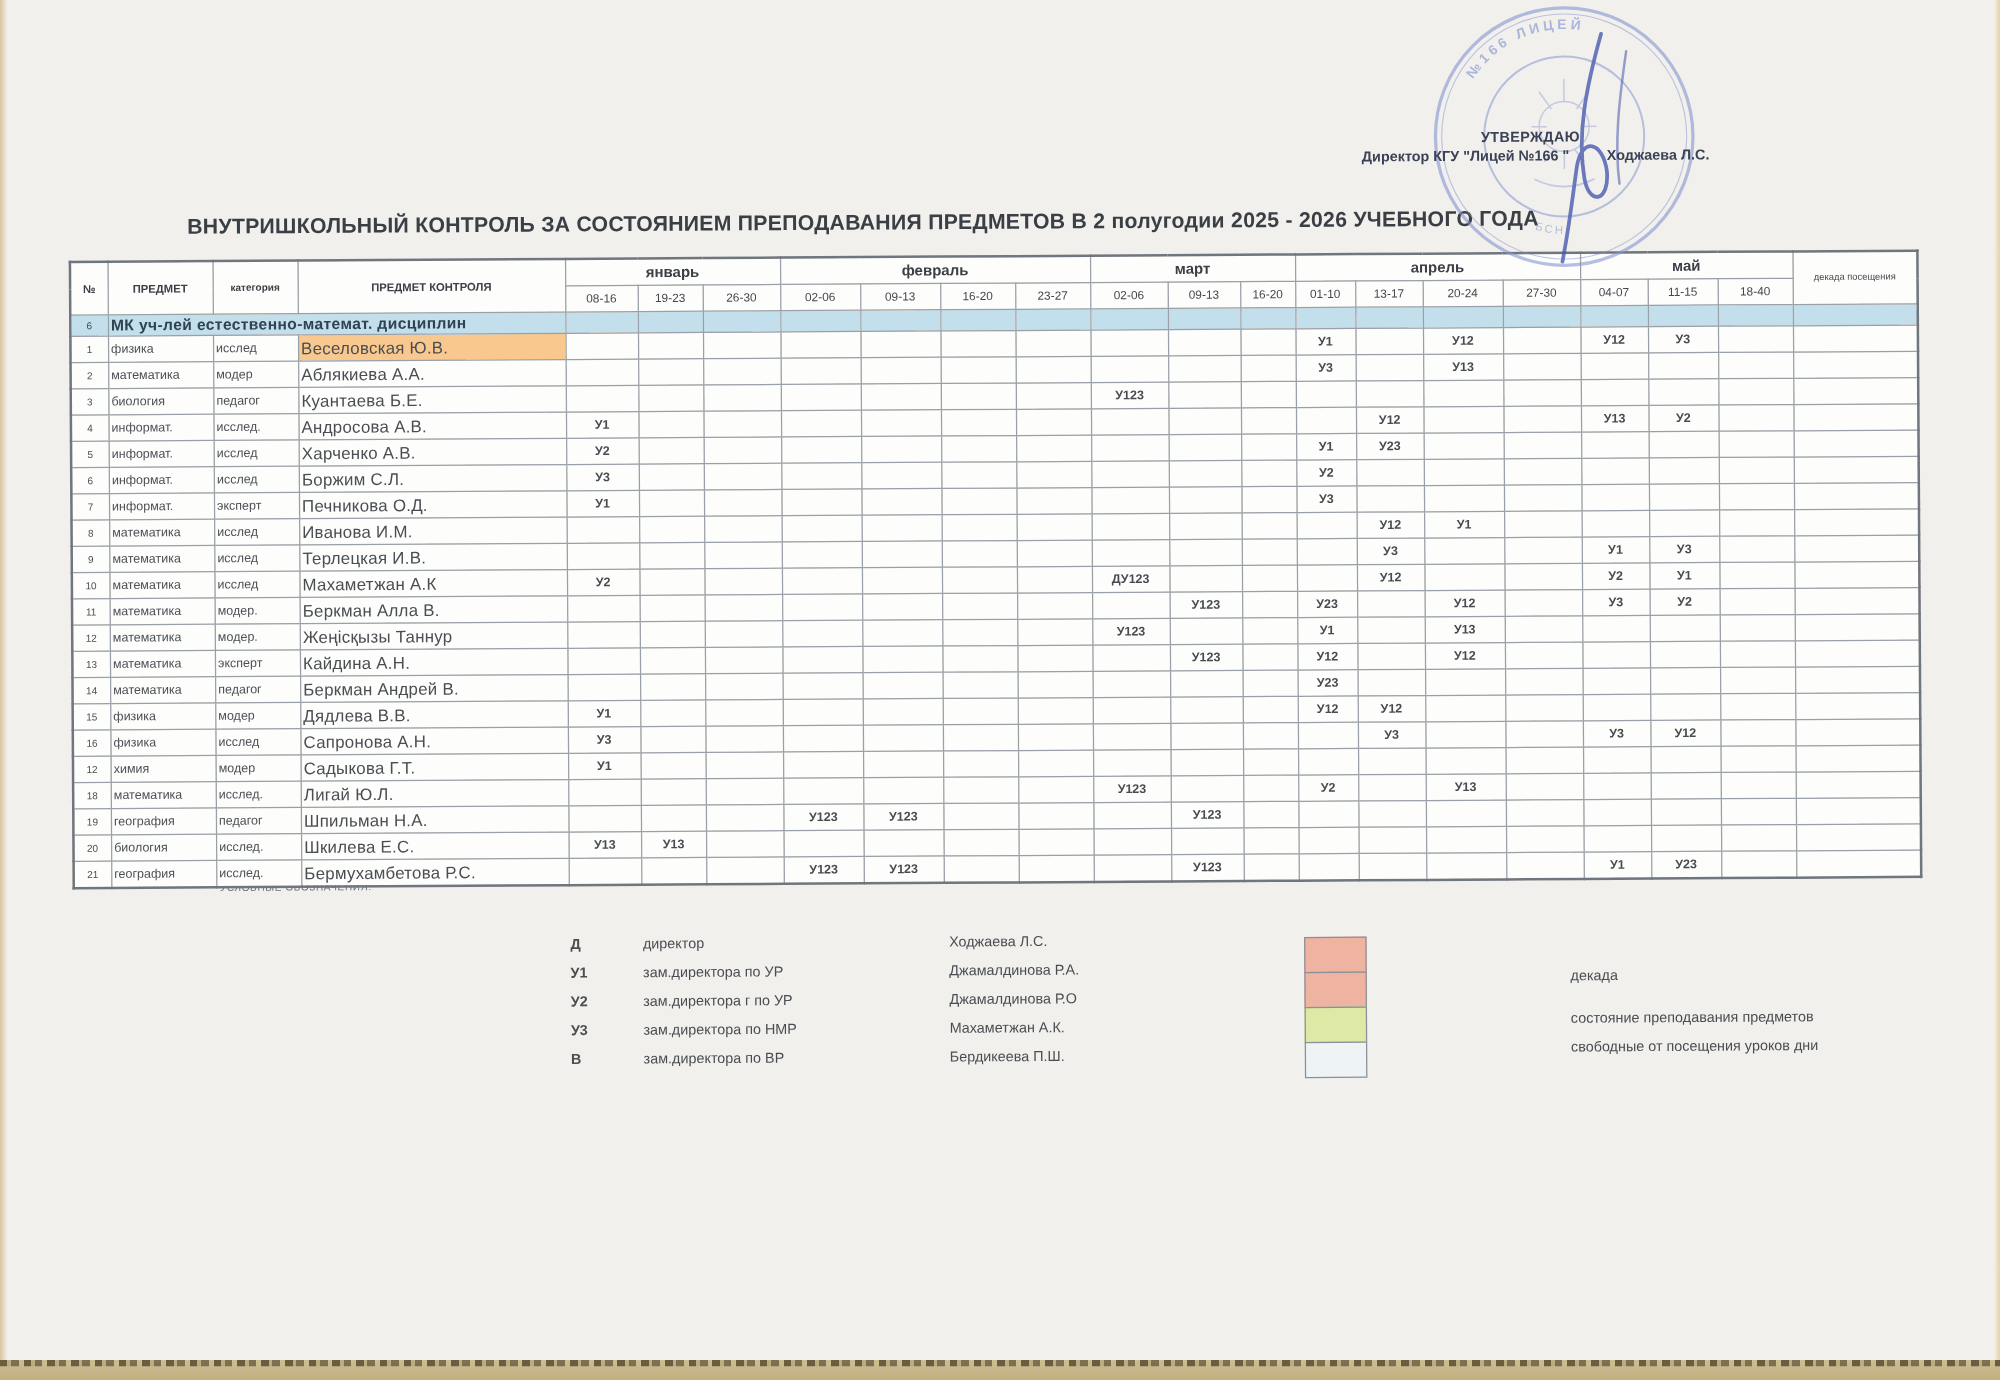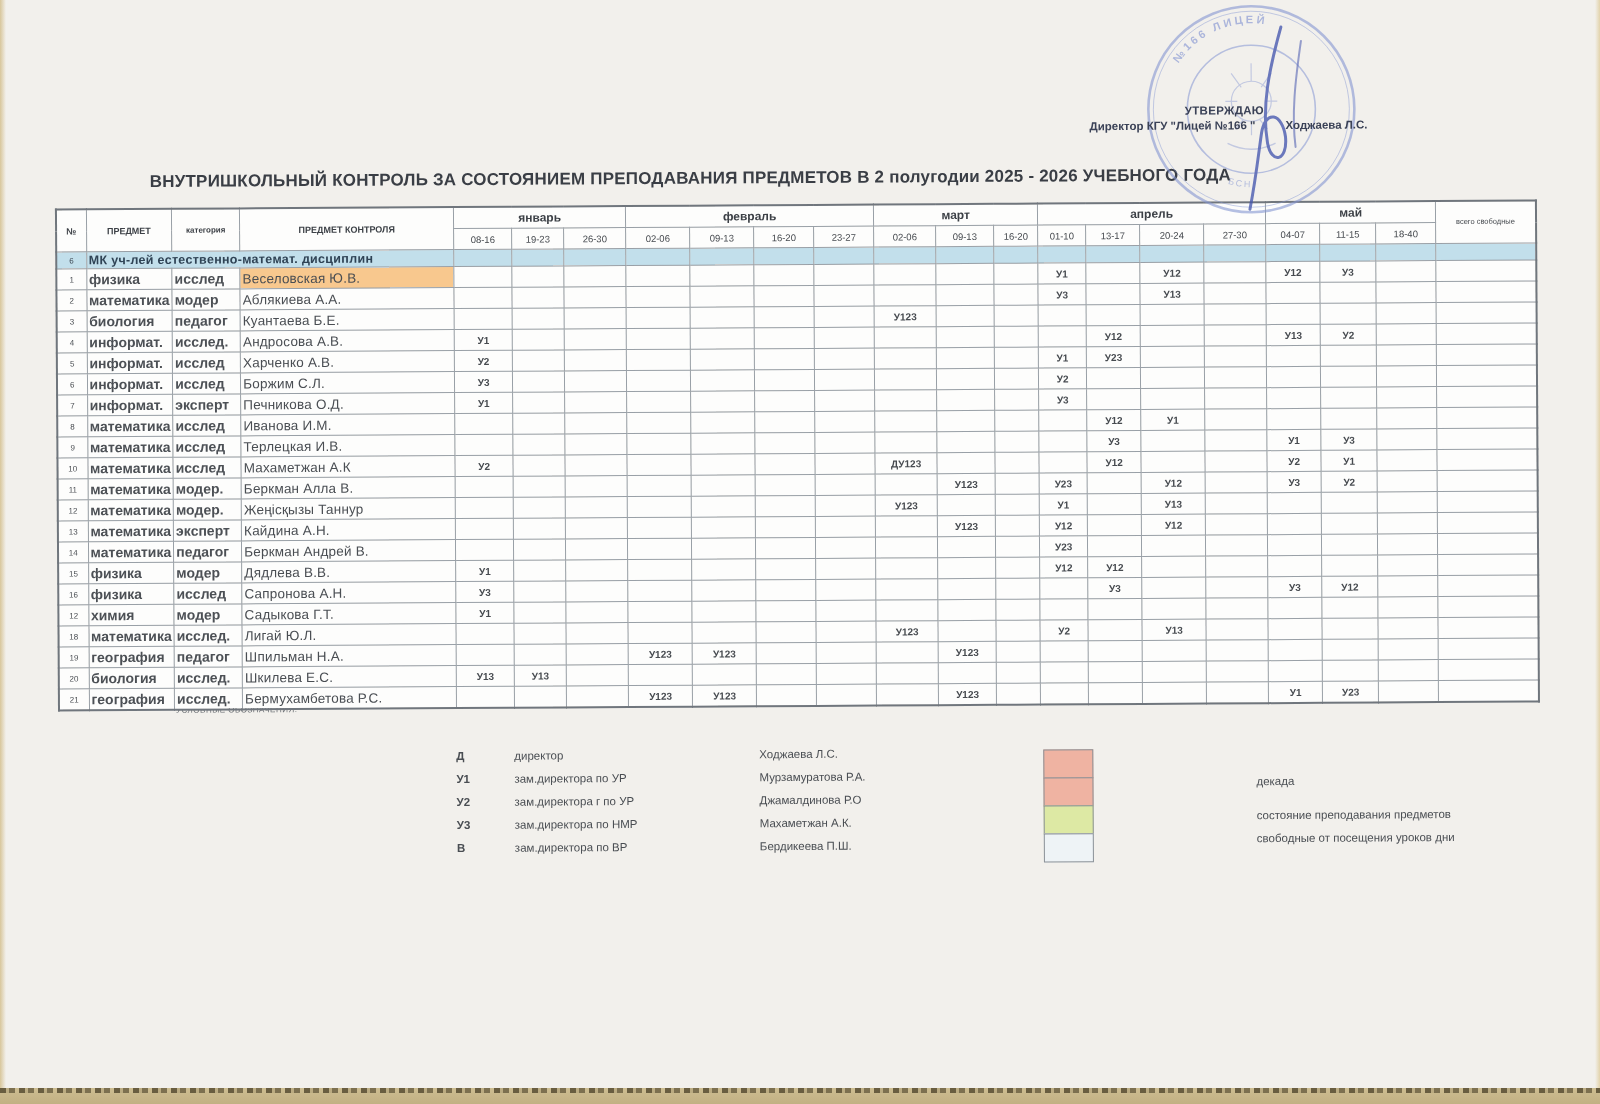--- a/index.html
+++ b/index.html
@@ -41,21 +41,21 @@
   table.sched{border:2px solid #70767d;}
   th.mon{font-size:12px;font-weight:bold;color:#3c4046;height:20px;}
   th.dt{font-size:9.5px;font-weight:normal;color:#45494e;height:20px;}
   th.corner{font-size:9px;font-weight:bold;color:#3c4046;}
   th.total-h{font-size:7.5px;font-weight:normal;line-height:1.15;white-space:normal;color:#45494e;}
   tr.section td{background:#c2dfeb;height:16px;}
   tr.section .sec-label{font-size:12.5px;font-weight:bold;color:#2f4355;letter-spacing:.3px;}
   tr.section .sec-num{font-size:8px;text-align:center;color:#3f4a55;}
   tr.datarow td{height:20px;}
   td.num{font-size:8px;text-align:center;color:#4a4e53;}
-  td.subj,td.cat{font-size:14px;color:#4c5055;font-weight:bold;}
+  td.subj,td.cat{font-size:10px;color:#4c5055;}
   td.name{font-size:13.5px;color:#4a4e53;letter-spacing:.2px;}
   td.mark{font-size:10px;font-weight:bold;text-align:center;color:#474b50;}
   td.free{background:#ecf3f6;}
   td.hl-orange{background:#f8c88e !important;}
   td.bg-mark{background:#e9efbc;}
 
   
   .cond-label{position:absolute;left:175px;top:702px;font-size:8px;color:#6a6e73;letter-spacing:.5px;}
   .legend{position:absolute;left:455px;top:742px;z-index:3;}
   .legend .lrow{display:flex;height:23px;align-items:center;font-size:11.5px;color:#4a4e53;}
@@ -135,21 +135,21 @@
         <tr>
           <th class="corner" rowspan="2">№</th>
           <th class="corner" rowspan="2">ПРЕДМЕТ</th>
           <th class="corner" rowspan="2" style="font-size:8px">категория</th>
           <th class="corner" rowspan="2">ПРЕДМЕТ  КОНТРОЛЯ</th>
           <th class="mon" colspan="3">январь</th>
           <th class="mon" colspan="4">февраль</th>
           <th class="mon" colspan="3">март</th>
           <th class="mon" colspan="4">апрель</th>
           <th class="mon" colspan="3">май</th>
-          <th class="total-h" rowspan="2">всего свободные</th>
+          <th class="total-h" rowspan="2">декада посещения</th>
         </tr>
         <tr>
           <th class="dt">08-16</th>
           <th class="dt">19-23</th>
           <th class="dt">26-30</th>
           <th class="dt">02-06</th>
           <th class="dt">09-13</th>
           <th class="dt">16-20</th>
           <th class="dt">23-27</th>
           <th class="dt">02-06</th>
@@ -697,21 +697,21 @@
   <div class="cond-label">УСЛОВНЫЕ ОБОЗНАЧЕНИЯ:</div>
   <div class="legend" id="legend">
       <div class="lrow">
      <span class="code">Д</span>
      <span class="role">директор</span>
      <span class="pname">Ходжаева Л.С.</span>
    </div>
       <div class="lrow">
      <span class="code">У1</span>
      <span class="role">зам.директора по УР</span>
-     <span class="pname">Мурзамуратова Р.А.</span>
+     <span class="pname">Джамалдинова Р.А.</span>
    </div>
       <div class="lrow">
      <span class="code">У2</span>
      <span class="role">зам.директора г по УР</span>
      <span class="pname">Джамалдинова Р.О</span>
    </div>
       <div class="lrow">
      <span class="code">У3</span>
      <span class="role">зам.директора по НМР</span>
      <span class="pname">Махаметжан А.К.</span>

